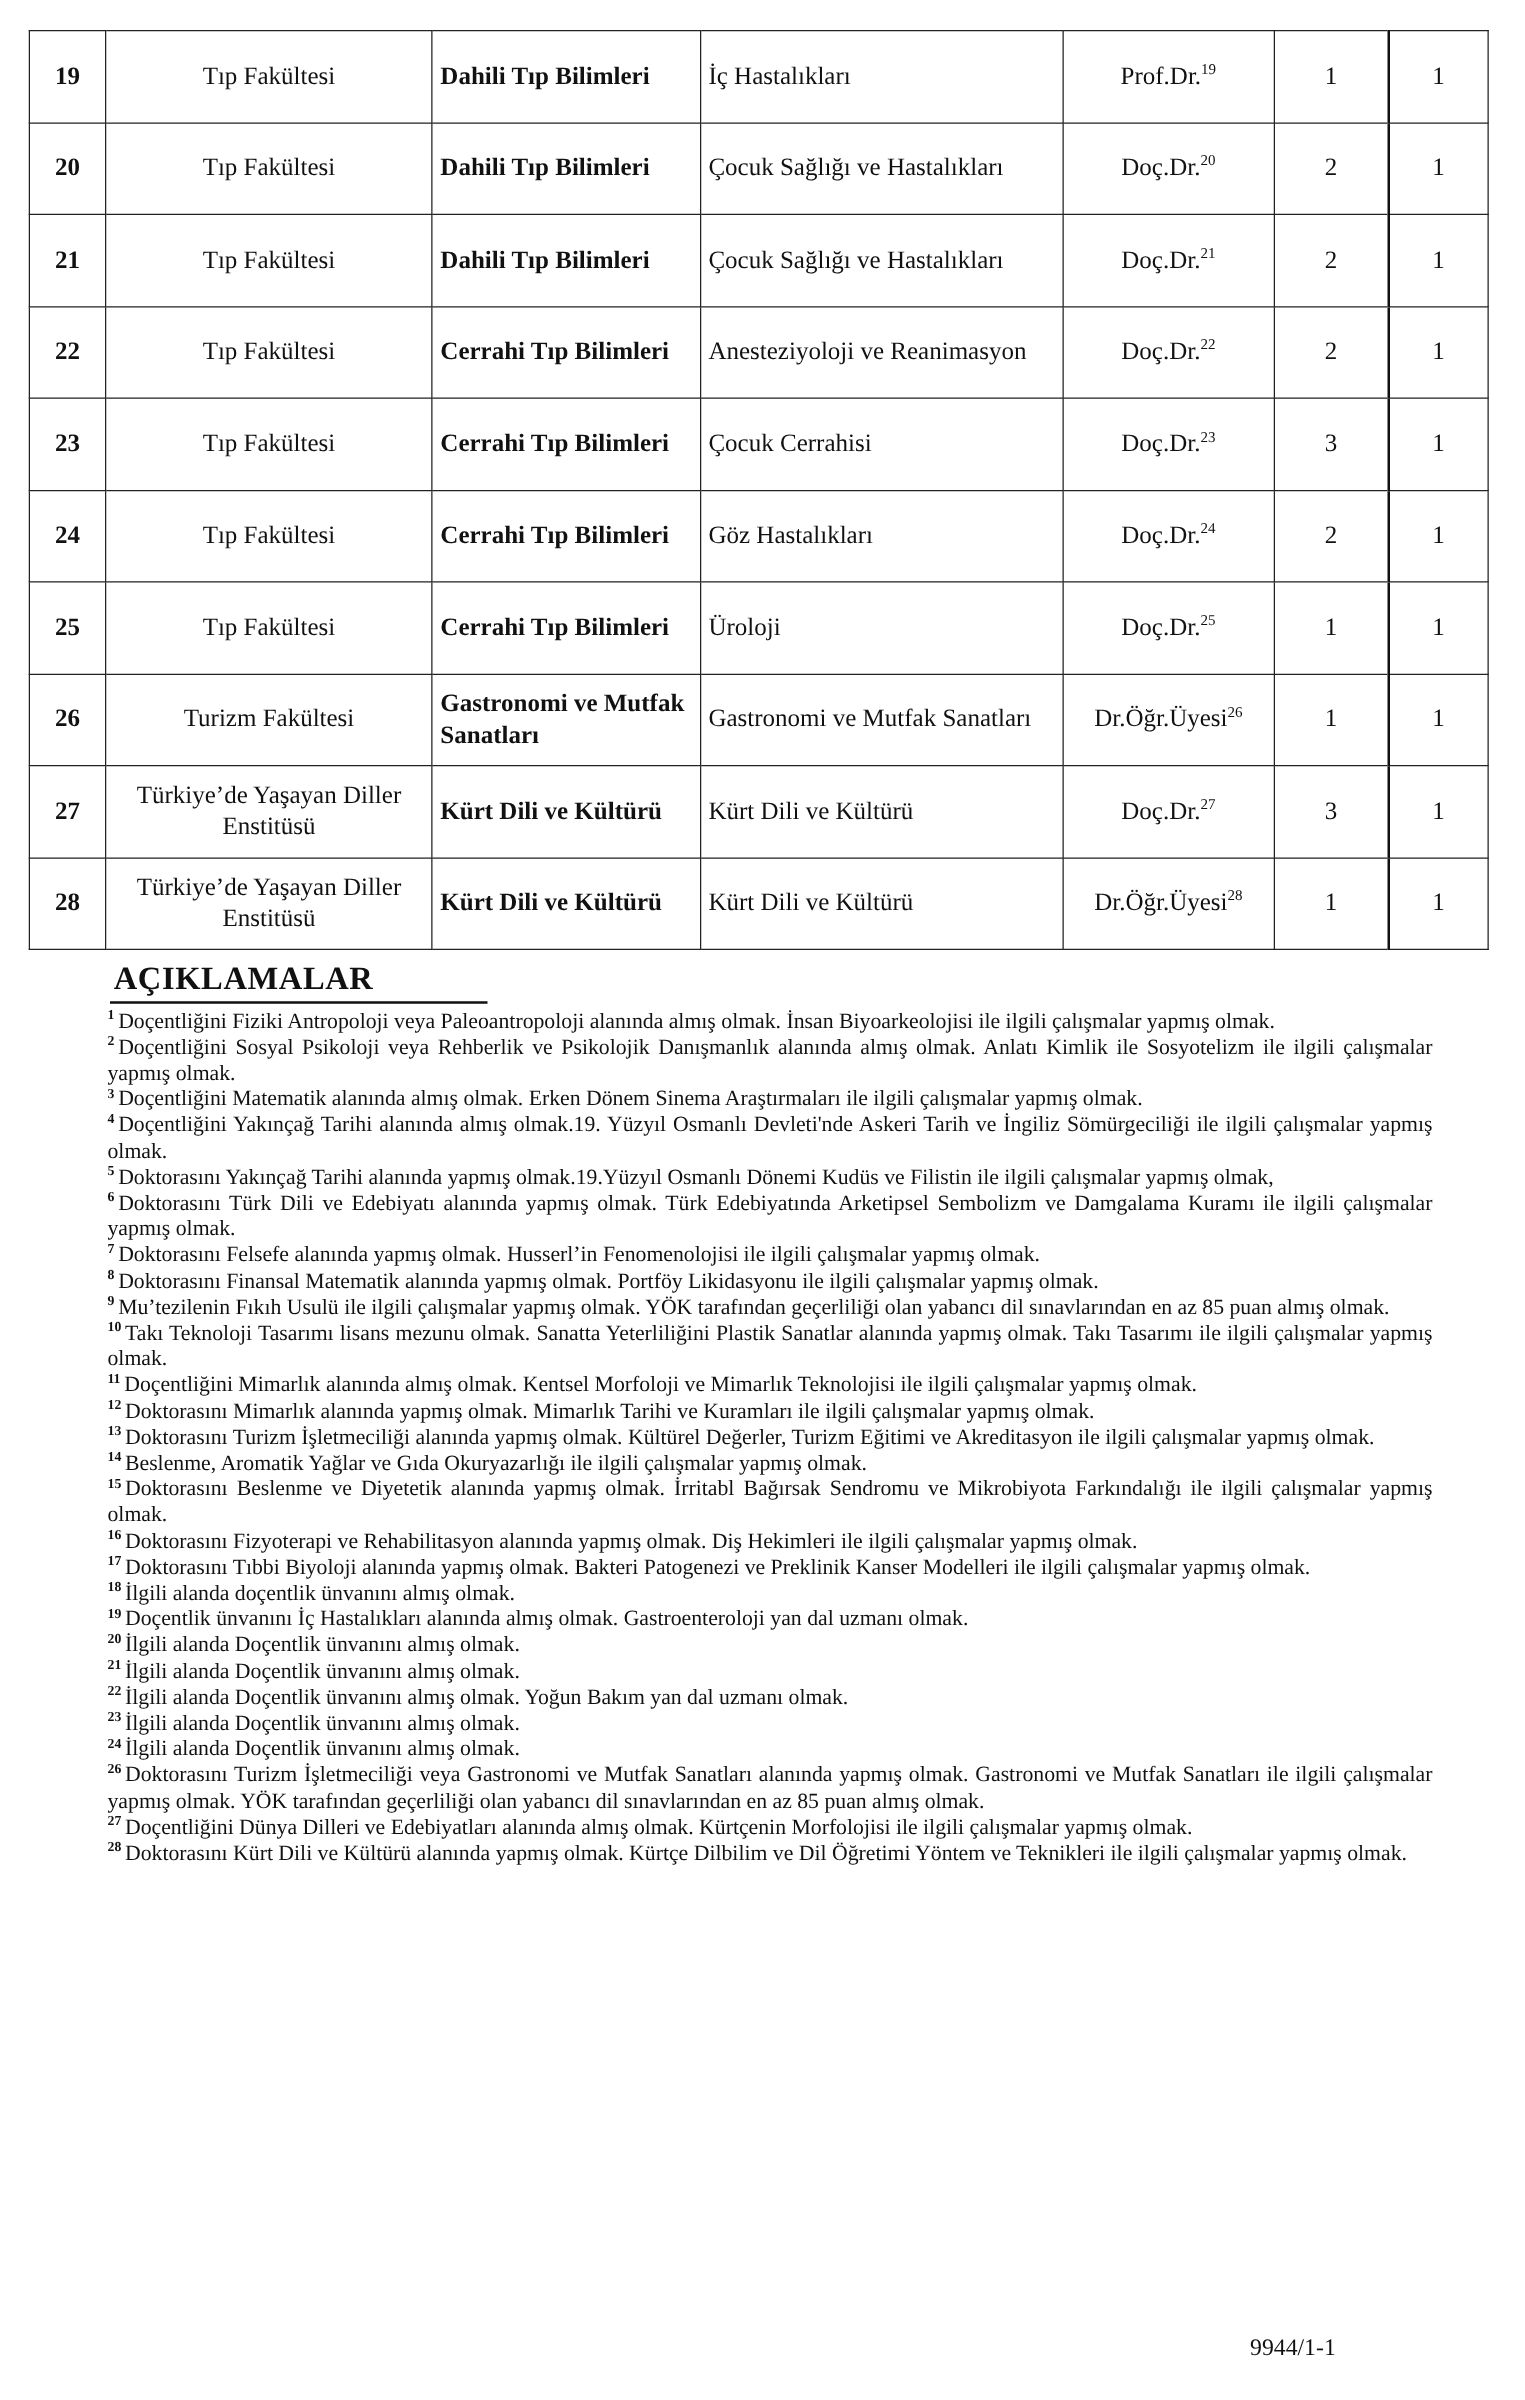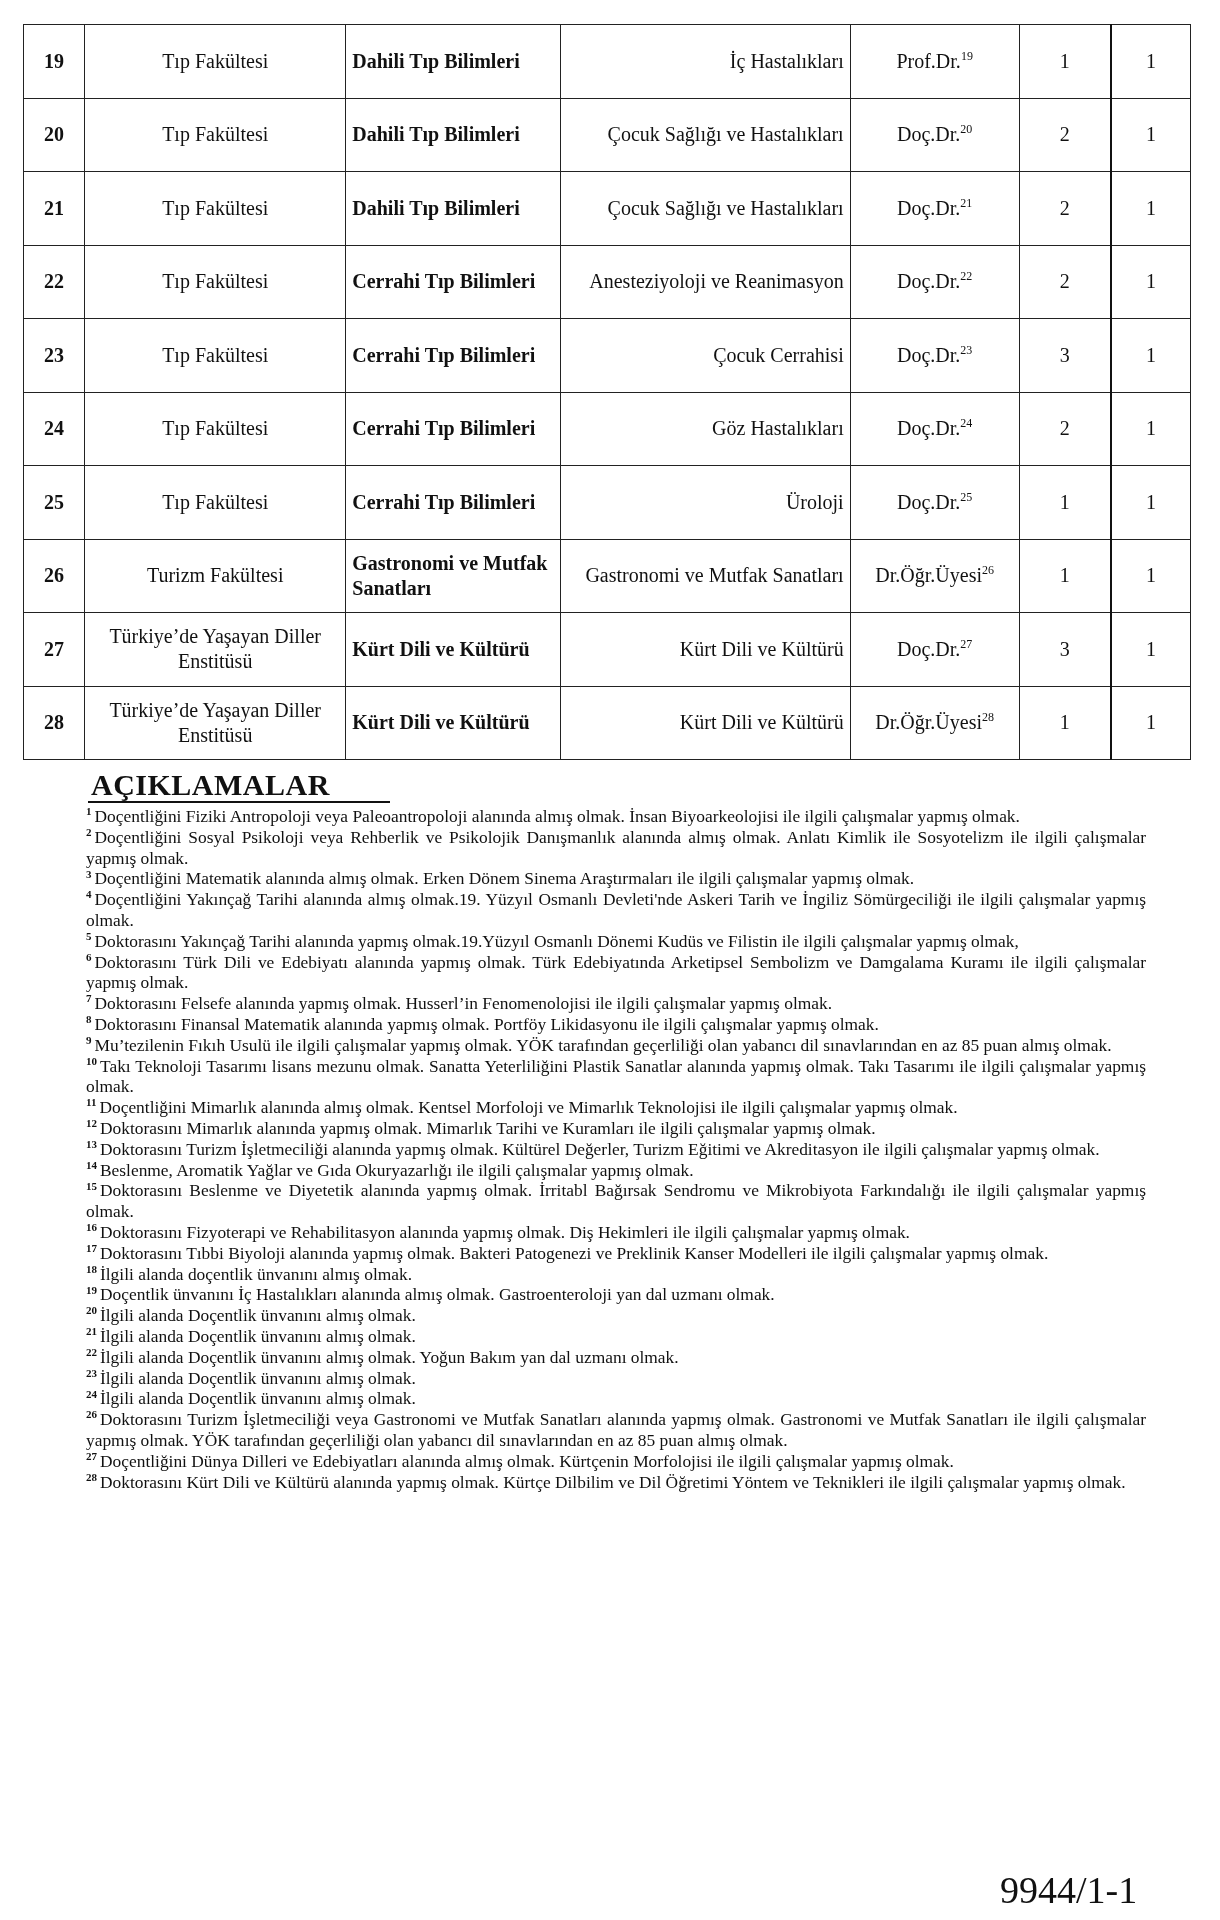--- a/index.html
+++ b/index.html
@@ -7,35 +7,35 @@
          font-family: "Liberation Serif", "DejaVu Serif", serif; color: #111; }
   .page { position: absolute; left: 0; top: 0; width: 1220px; height: 1684px; }
 
   table.grid { position: absolute; left: 23px; top: 24px; width: 1168px;
                border-collapse: collapse; table-layout: fixed; }
   table.grid td { border: 1.5px solid #222; height: 72.5px; padding: 0 6px;
                   font-size: 20px; line-height: 25px; vertical-align: middle; }
   td.c-no { width: 38px; text-align: center; font-weight: bold; }
   td.c-fac { width: 205px; text-align: center; }
   td.c-dept { width: 166px; text-align: left; font-weight: bold; }
-  td.c-ana { width: 229px; text-align: right; margin-top: 16px; }
+  td.c-ana { width: 229px; text-align: left; margin-top: 16px; }
   td.c-title { width: 128px; text-align: center; }
   td.c-lvl { width: 63px; text-align: center; }
   td.c-cnt { width: 53px; text-align: center; border-left: 2.5px solid #111 !important; }
   sup { font-size: 12px; line-height: 0; vertical-align: super; }
 
-  .notes-title { position: absolute; left: 91px; top: 768px; font-size: 30px;
+  .notes-title { position: absolute; left: 91px; top: 768px; font-size: 26px;
                  font-weight: bold; letter-spacing: 0.5px; }
   .notes-rule { position: absolute; left: 88px; top: 801px; width: 302px;
                 height: 1.5px; background: #111; }
   .notes { position: absolute; left: 86px; top: 806px; width: 1060px;
            font-size: 17.4px; line-height: 20.8px; text-align: justify; }
   .note { margin: 0; }
   .note sup { font-size: 11px; font-weight: bold; margin-right: 3px; }
-  .footer { position: absolute; left: 1000px; top: 1868px; font-size: 38px; }
+  .footer { position: absolute; left: 1000px; top: 1868px; font-size: 19px; }
 </style>
 </head>
 <body>
 
 <div class="page">
 
   <table class="grid">
     <tbody id="tbody">
 
       <tr>

